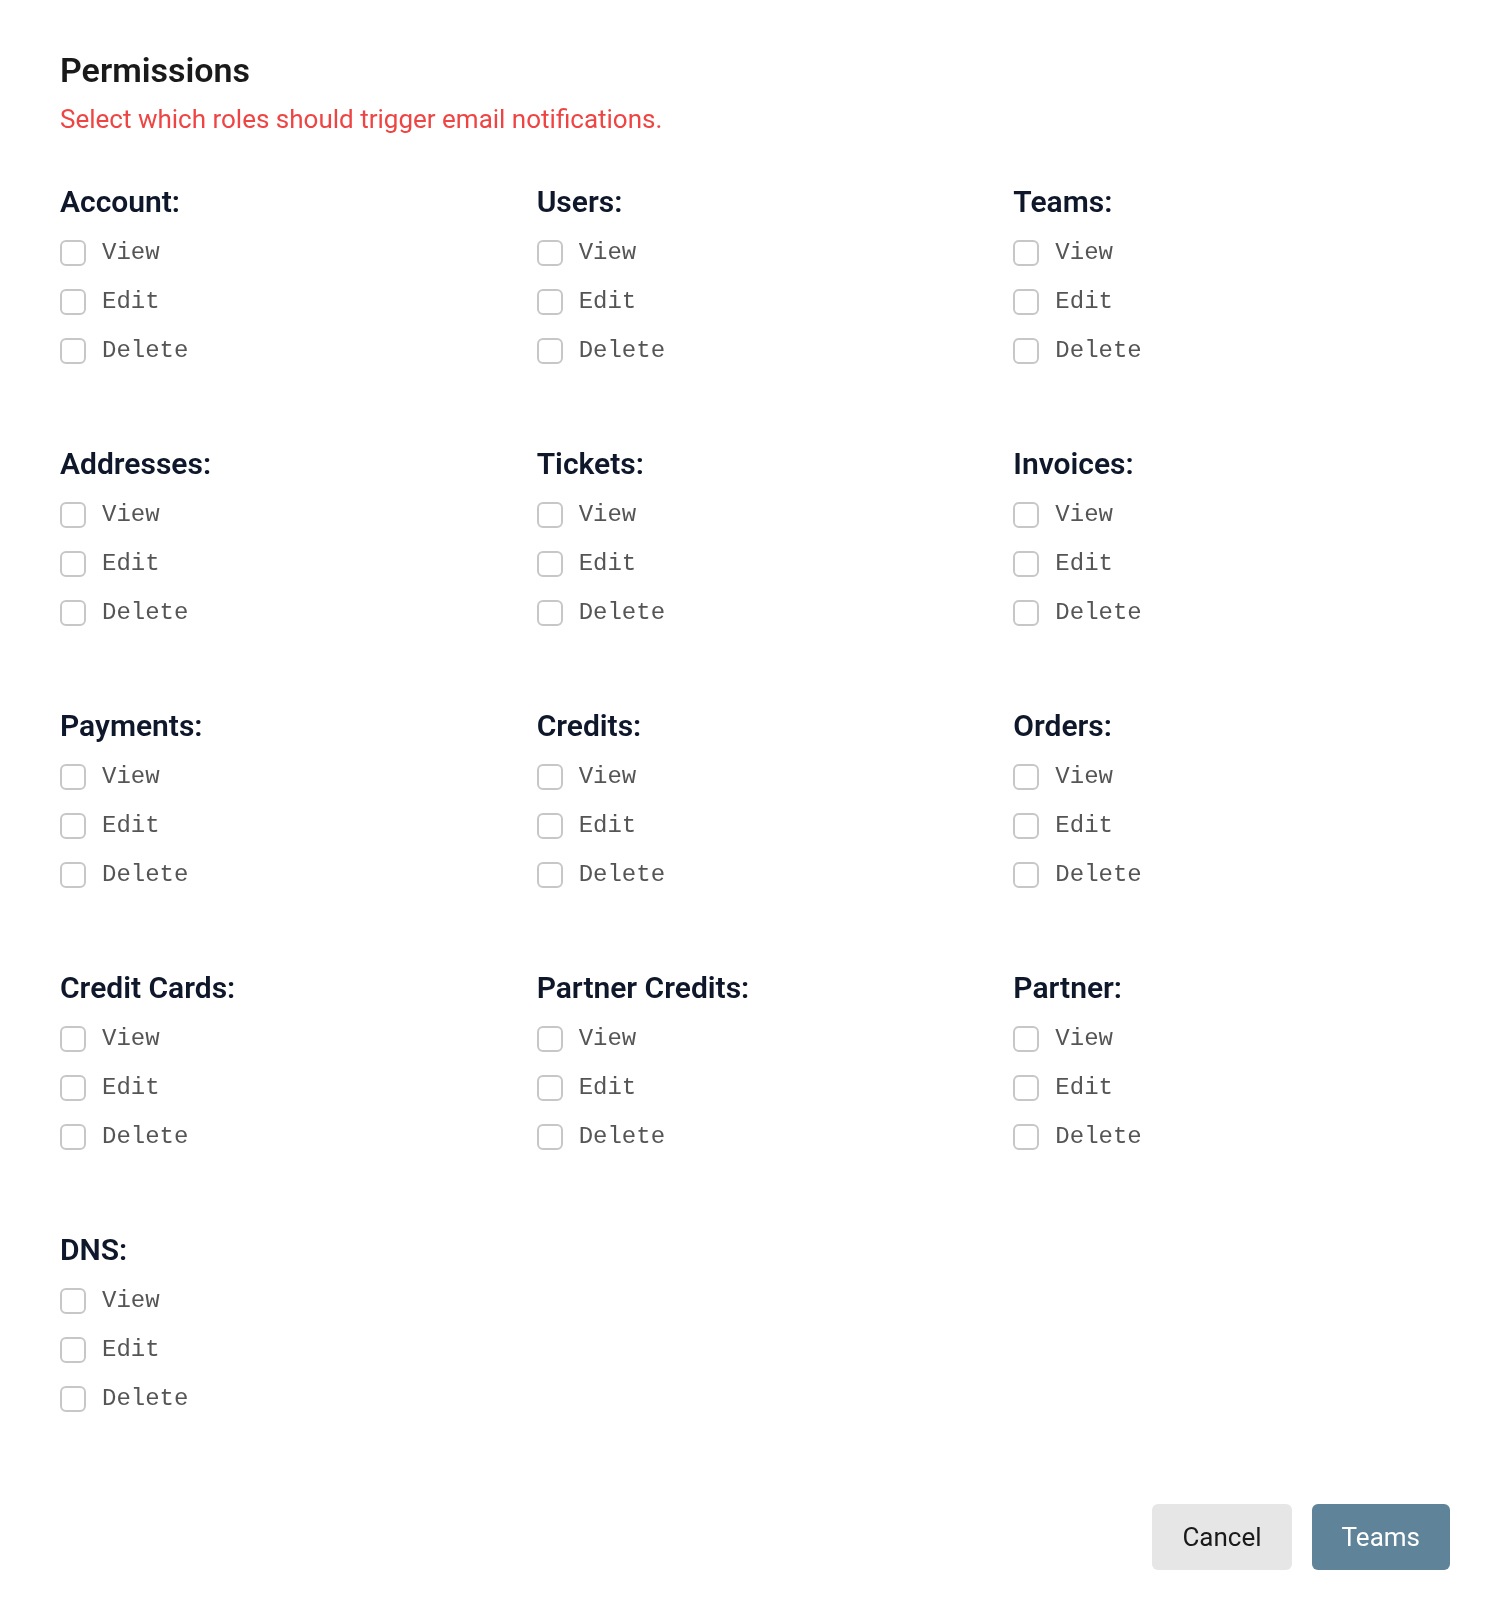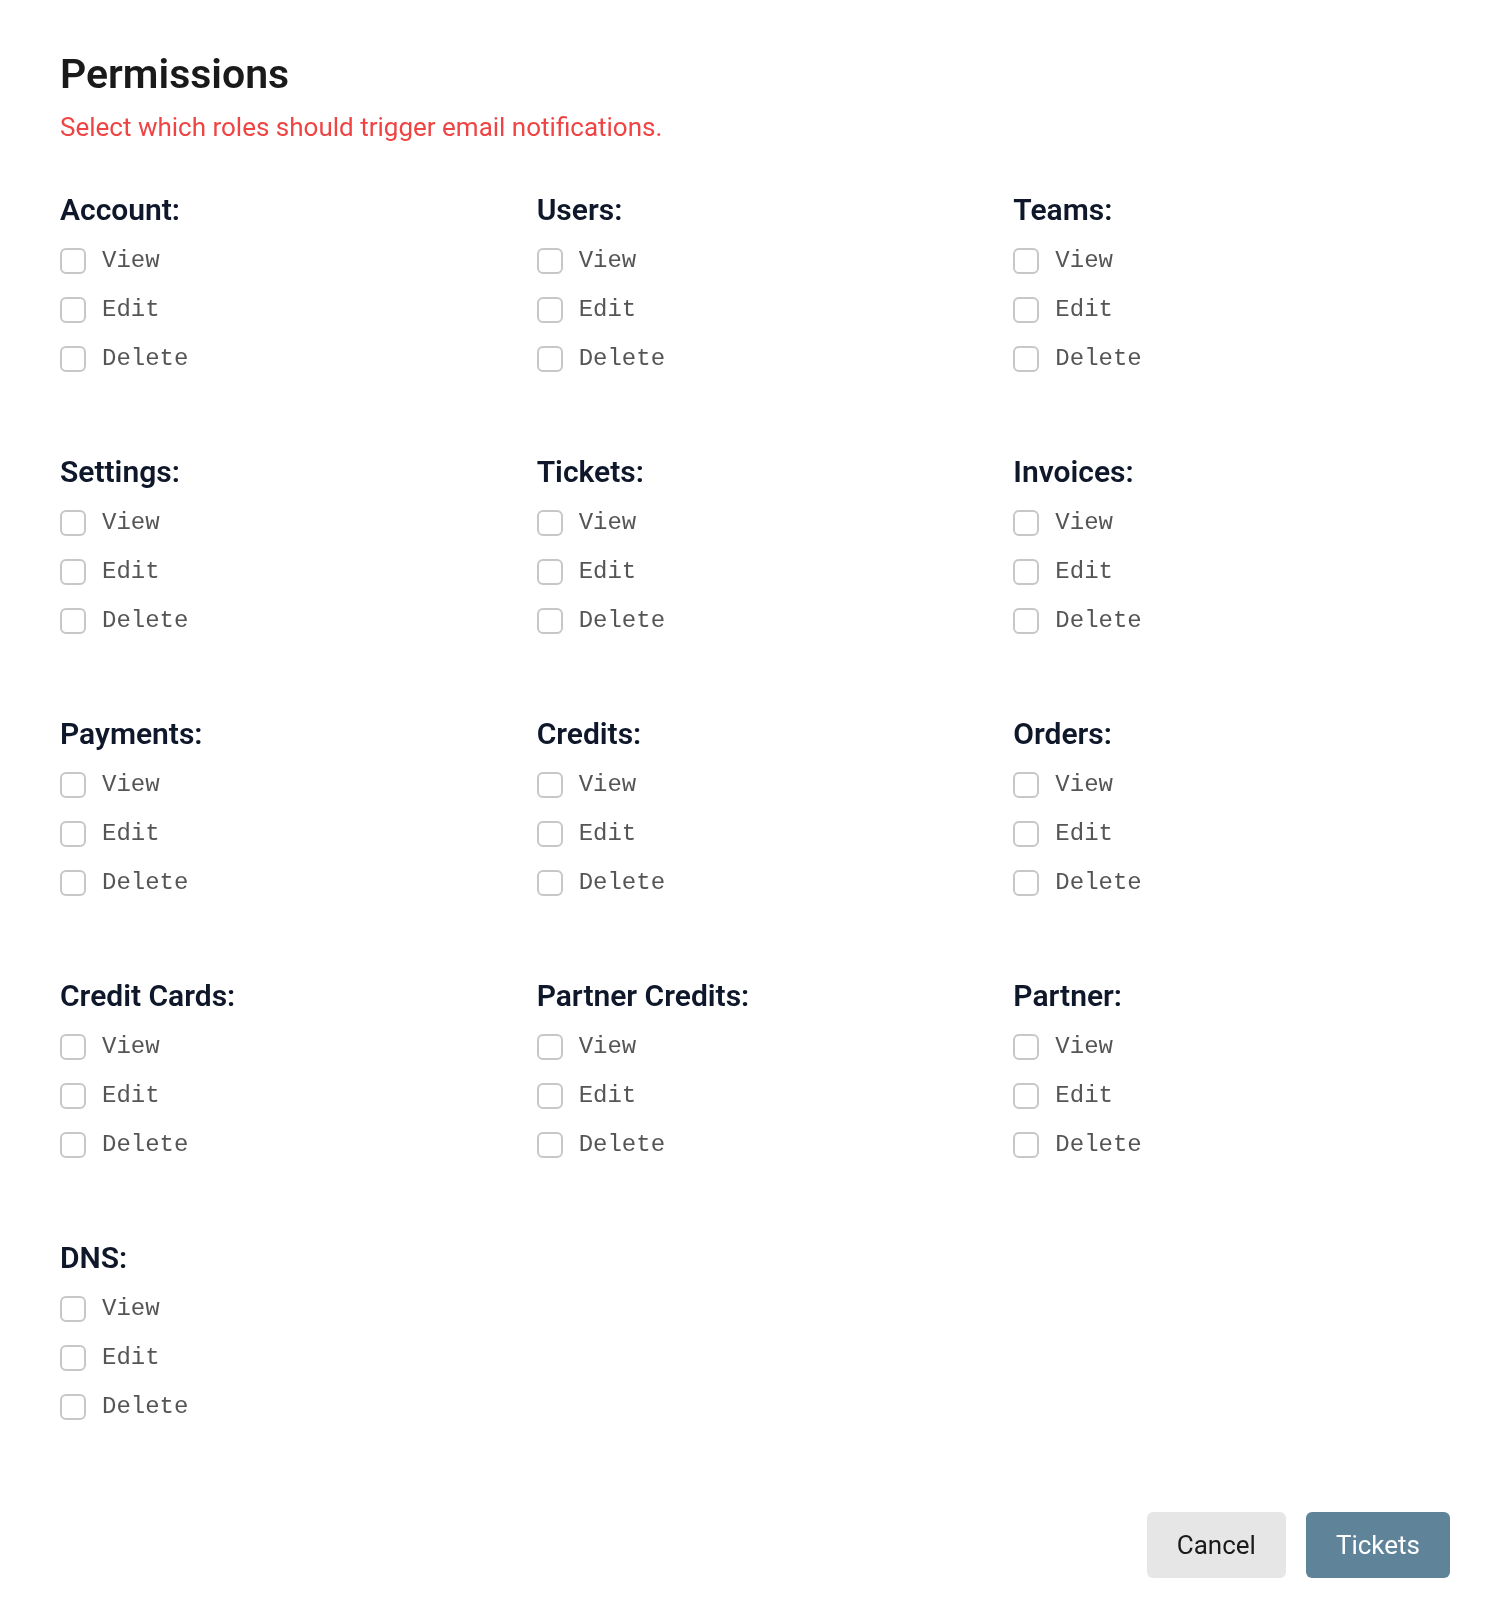--- a/index.html
+++ b/index.html
@@ -8,21 +8,21 @@
       padding: 0;
     }
     body {
       font-family: -apple-system, BlinkMacSystemFont, "Segoe UI", Roboto, Helvetica, Arial, sans-serif;
       background: #fff;
       color: #1a1a1a;
       padding: 50px 60px;
       width: 1510px;
     }
     .page-title {
-      font-size: 41px;
+      font-size: 34px;
       font-weight: 600;
       margin-bottom: 14px;
       color: #1a1a1a;
     }
     .page-subtitle {
       font-size: 26px;
       font-weight: 400;
       color: #ef4444;
       margin-bottom: 50px;
     }
@@ -134,21 +134,21 @@
       <div class="checkbox-row">
         <div class="checkbox" role="checkbox" aria-checked="false"></div>
         <span class="checkbox-label">Edit</span>
       </div>
       <div class="checkbox-row">
         <div class="checkbox" role="checkbox" aria-checked="false"></div>
         <span class="checkbox-label">Delete</span>
       </div>
     </div>
     <div class="permission-group">
-      <div class="group-title">Settings:</div>
+      <div class="group-title">Addresses:</div>
       <div class="checkbox-row">
         <div class="checkbox" role="checkbox" aria-checked="false"></div>
         <span class="checkbox-label">View</span>
       </div>
       <div class="checkbox-row">
         <div class="checkbox" role="checkbox" aria-checked="false"></div>
         <span class="checkbox-label">Edit</span>
       </div>
       <div class="checkbox-row">
         <div class="checkbox" role="checkbox" aria-checked="false"></div>
@@ -287,14 +287,14 @@
       </div>
       <div class="checkbox-row">
         <div class="checkbox" role="checkbox" aria-checked="false"></div>
         <span class="checkbox-label">Delete</span>
       </div>
     </div>
   </div>
 
 <div class="button-row">
   <button class="btn btn-cancel">Cancel</button>
-  <button class="btn btn-create">Tickets</button>
+  <button class="btn btn-create">Teams</button>
 </div>
 
 </body></html>

